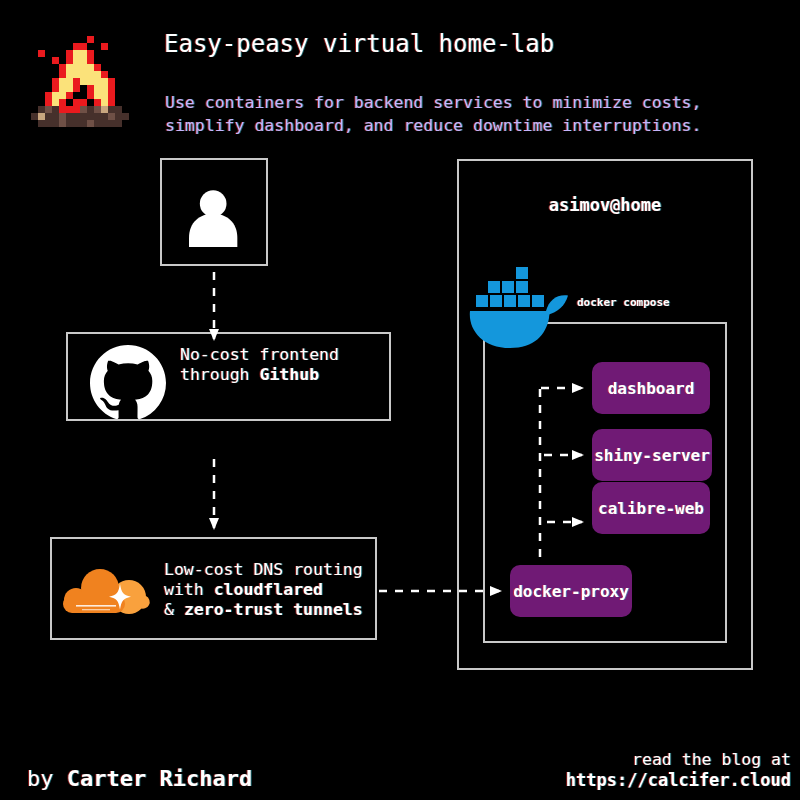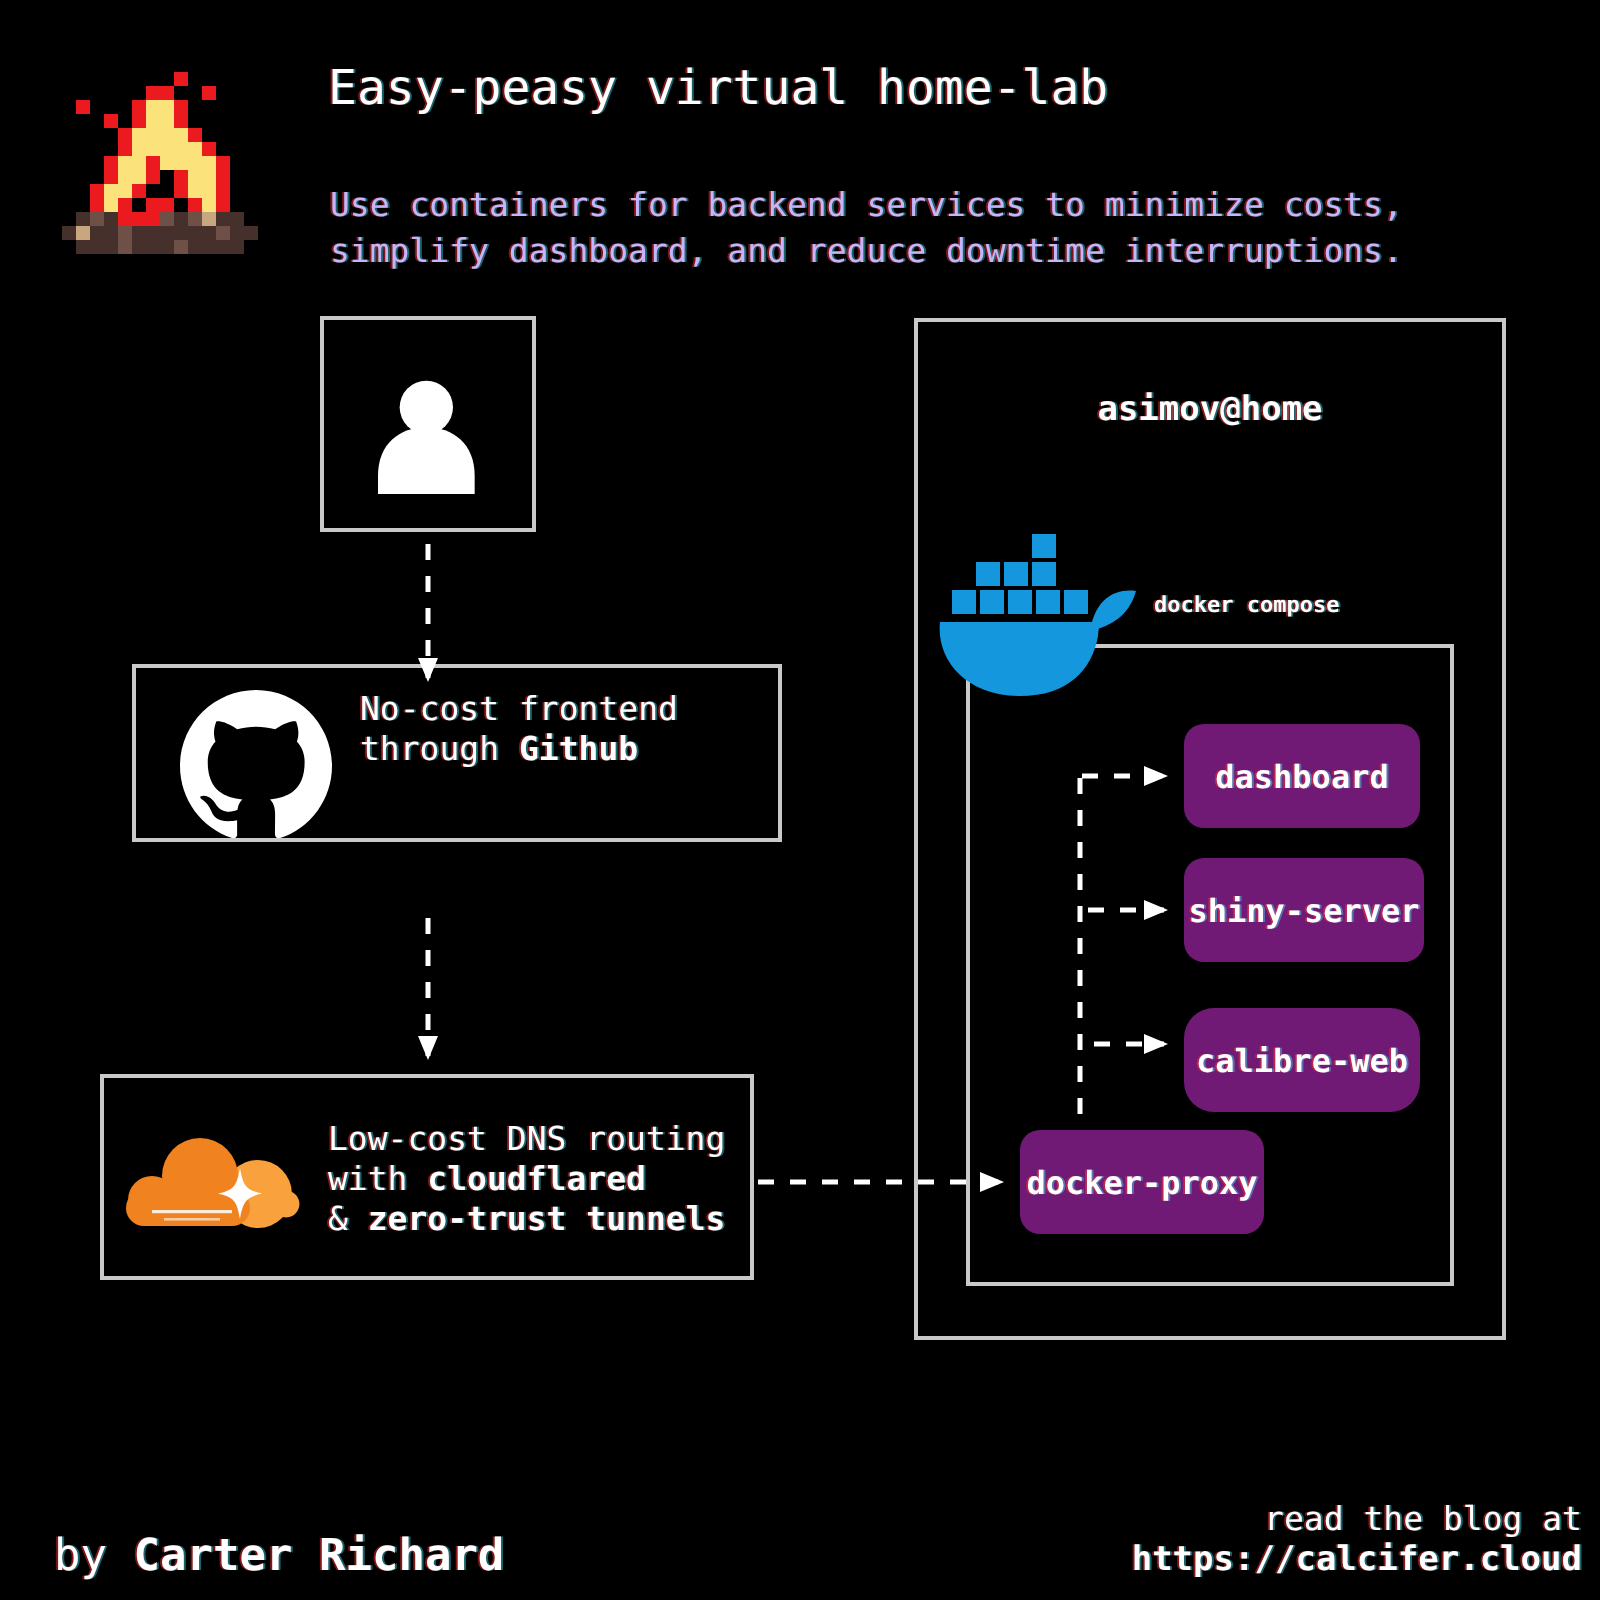--- a/index.html
+++ b/index.html
@@ -18,21 +18,21 @@
   .inner-box{left:483px;top:322px;width:244px;height:321px;}
   .boxtext{position:absolute;left:112px;font-size:16.5px;line-height:20px;white-space:nowrap;color:#fff;}
   .gh-text{top:11px;}
   .cf-text{top:21px;}
   .hostname{left:457px;top:195px;width:296px;text-align:center;font-size:17px;font-weight:bold;}
   .compose-label{left:577px;top:296px;font-size:11px;font-weight:bold;white-space:nowrap;}
   .chip{position:absolute;background:#701a75;border-radius:10px;display:flex;align-items:center;
         justify-content:center;font-size:16px;font-weight:bold;color:#fff;cursor:pointer;}
   .c0{left:592px;top:362px;width:118px;height:52px;}
   .c1{left:592px;top:429px;width:120px;height:52px;}
-  .c2{left:592px;top:504px;width:118px;height:52px;border-radius:15px;}
+  .c2{left:592px;top:482px;width:118px;height:52px;}
   .c3{left:510px;top:565px;width:122px;height:52px;}
   .footer-left{left:27px;top:766px;font-size:22px;white-space:nowrap;}
   .footer-right{right:9px;top:750px;text-align:right;font-size:16.5px;line-height:20px;white-space:nowrap;margin-left:28px;}
   .icon-wrap{position:absolute;}
   svg{display:block;}
 </style>
 </head>
 <body>
 
 <div id="stage">

